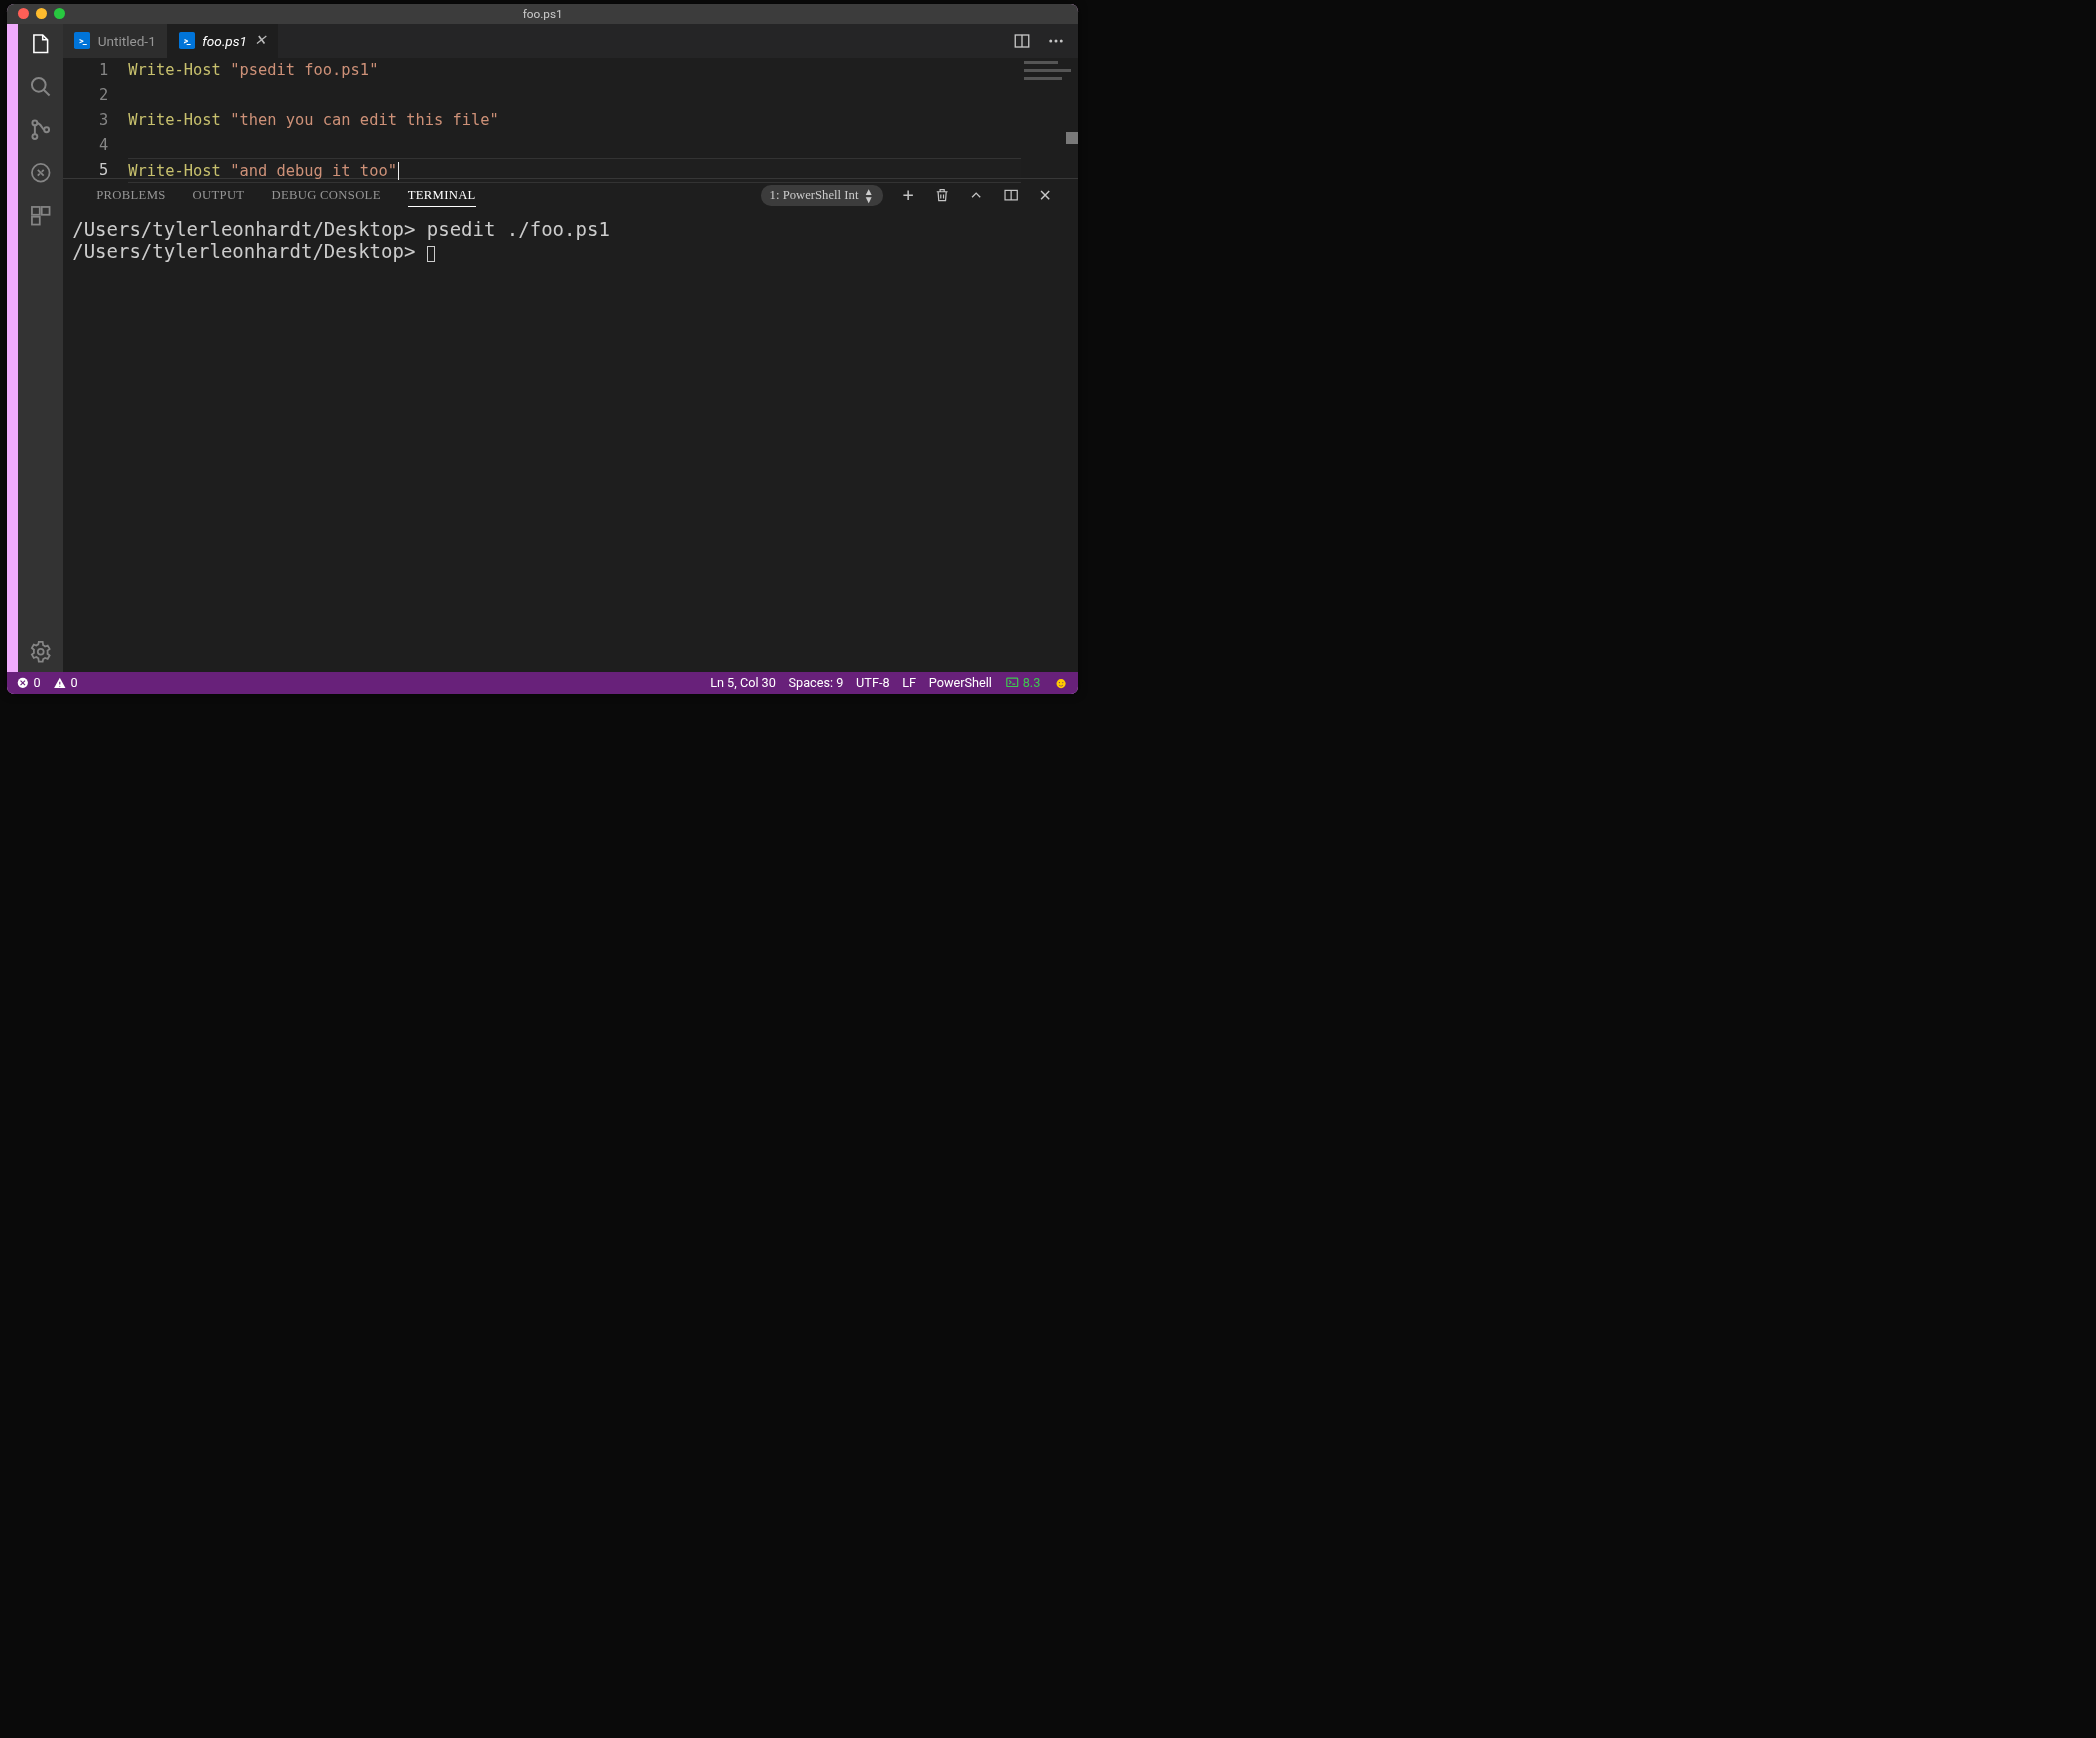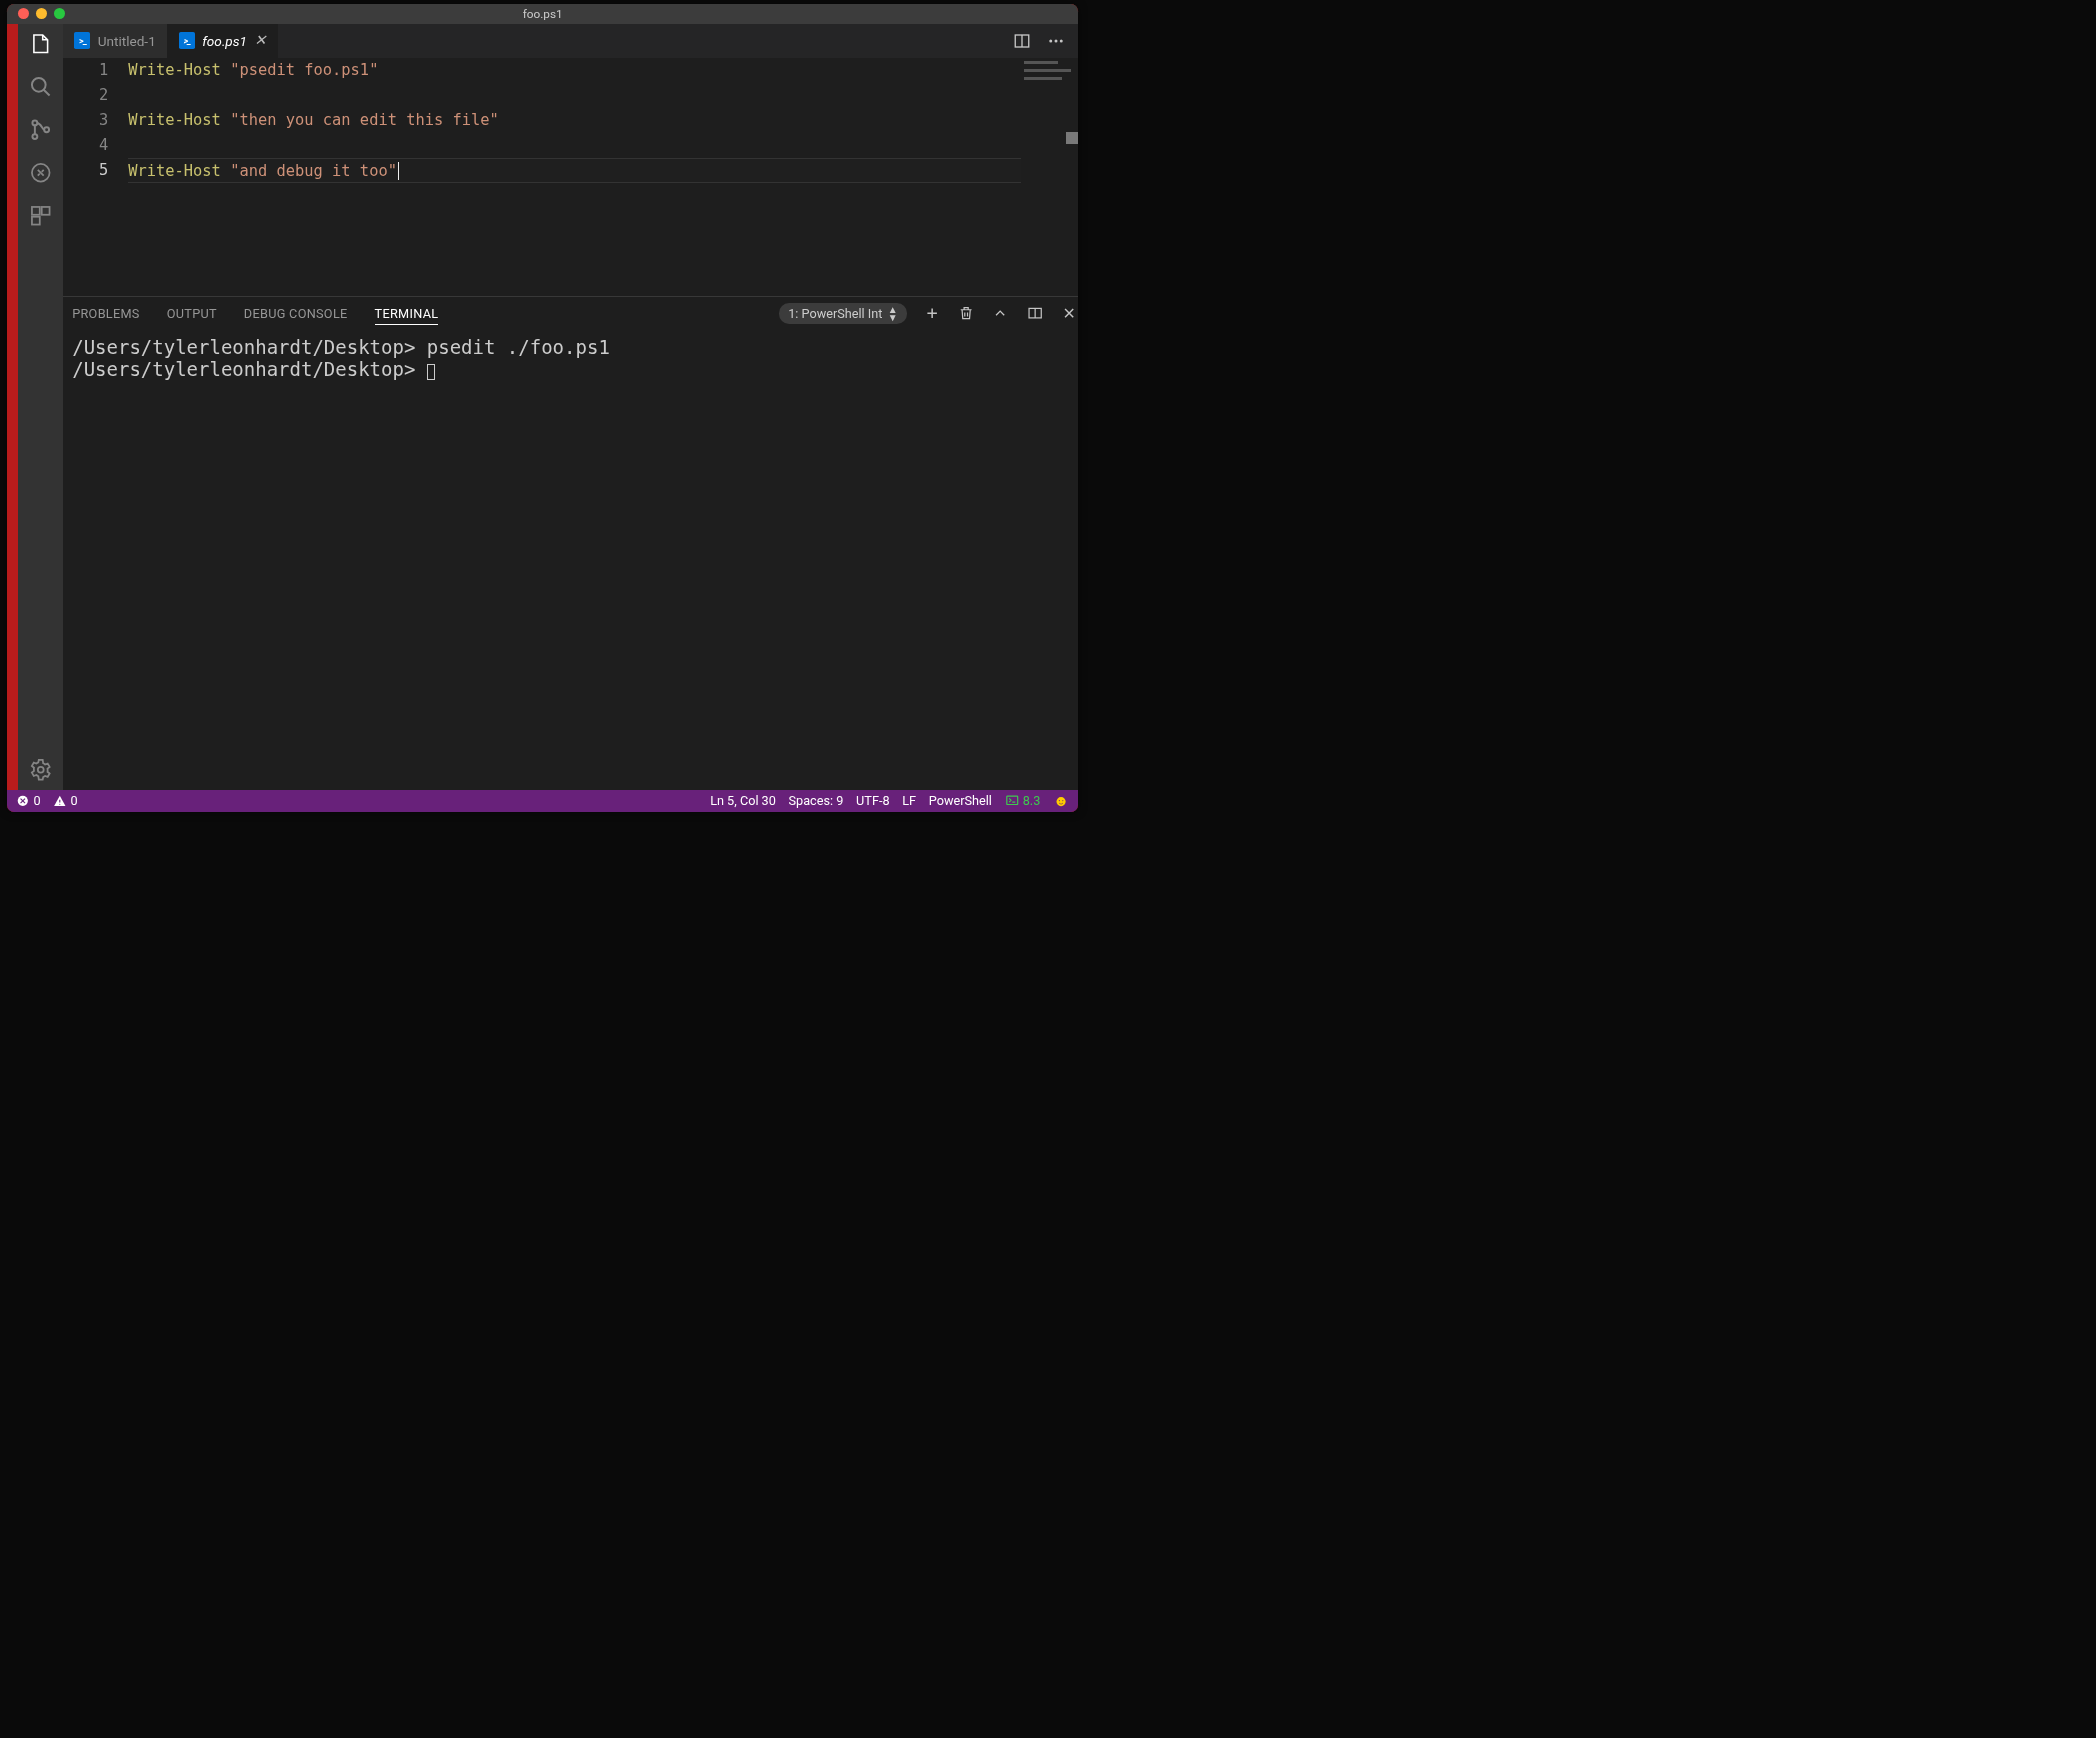--- a/index.html
+++ b/index.html
@@ -9,22 +9,22 @@
     font-family: -apple-system, BlinkMacSystemFont, "Segoe UI", Roboto, sans-serif;
     background: #0a0a0a;
     color: #ccc;
     overflow: hidden;
   }
   .window {
     position: absolute;
     left: 7.2px;
     top: 3.6px;
     width: 1071px;
-    height: 808px;
-    background: #b91c1c;
+    height: 690px;
+    background: #f0abfc;
     border-radius: 7.2px;
     display: flex;
     flex-direction: column;
     overflow: hidden;
     box-shadow: 0 0 9px rgba(0,0,0,0.5);
   }
 
   
   .titlebar {
     height: 20px;
@@ -157,21 +157,22 @@
     background:#1e1e1e;
     border-top:0.9px solid #383838;
     display:flex;
     flex-direction:column;
   }
   .panel-tabs {
     display:flex;
     align-items:center;
     justify-content:space-between;
     height:34px;
-    padding:0 0;
+    padding:0 24px;
+    font-family:Liberation Serif, serif;
   }
   .panel-tabs-left { display:flex; gap:27px; padding-left:9px; }
   .panel-tab {
     font-size:12.7px;
     letter-spacing:0.3px;
     color:#969696;
     cursor:pointer;
     padding:3.6px 0;
   }
   .panel-tab.active { color:#fff; border-bottom:0.9px solid #fff; }

